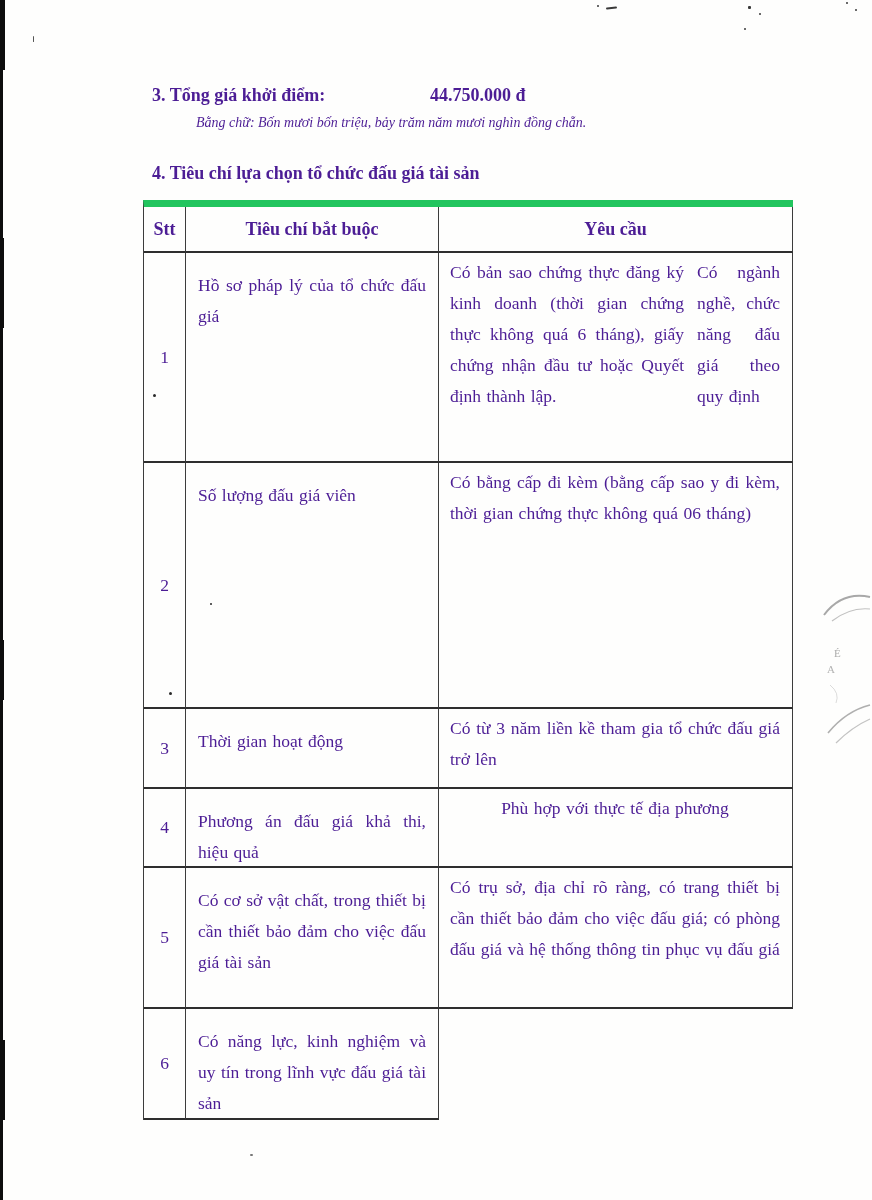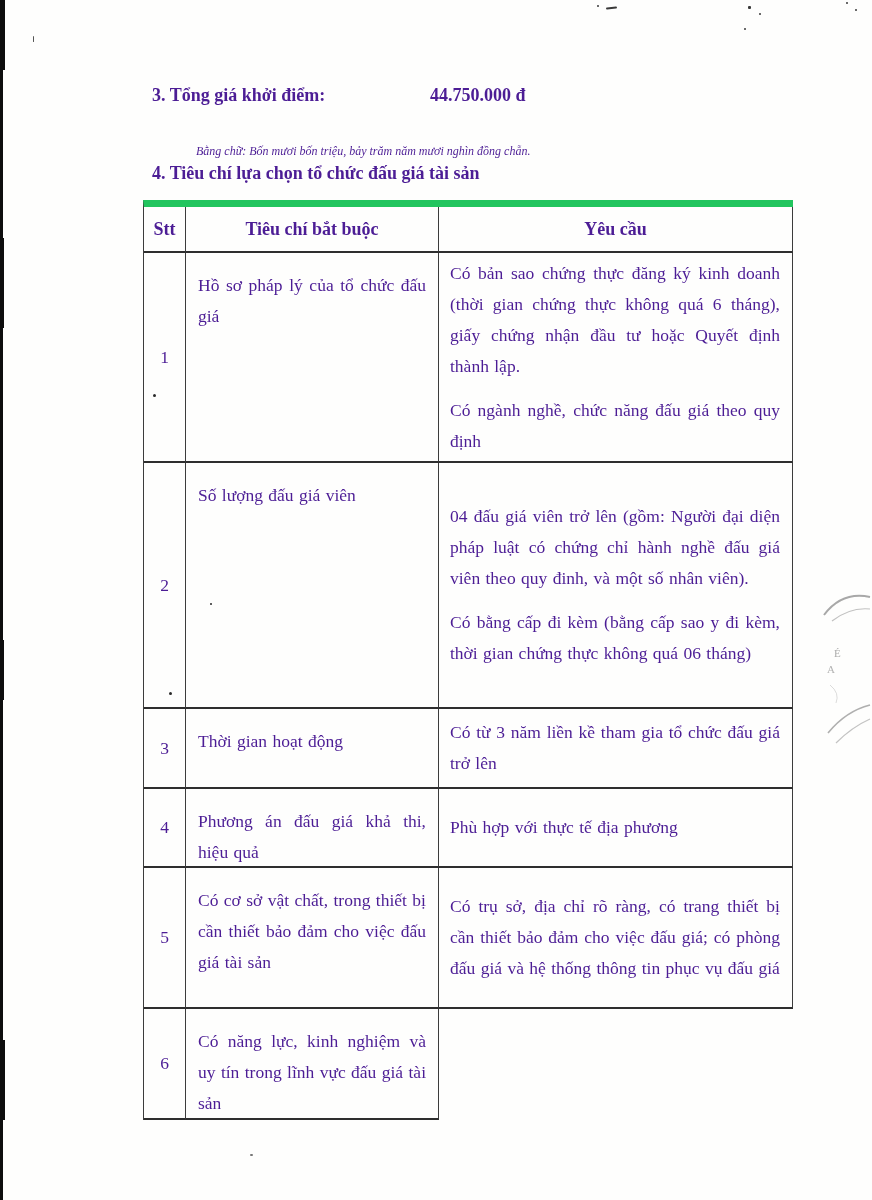--- a/index.html
+++ b/index.html
@@ -14,37 +14,37 @@
   .scan-bump { position:absolute; left:0; background:#0d0d0d; }
   .bump1 { top:0; width:5px; height:70px; }
   .bump2 { top:238px; width:4px; height:90px; }
   .bump3 { top:640px; width:4px; height:60px; }
   .bump4 { top:1040px; width:5px; height:80px; }
 
   .speck { position:absolute; background:#3a3a3a; border-radius:1px; }
 
   .h3line { position:absolute; left:152px; top:84px; font-weight:bold; font-size:18px; line-height:22px; white-space:nowrap; }
   .h3line .amount { position:absolute; left:278px; top:0; }
-  .inwords { position:absolute; left:196px; top:140px; font-style:italic; font-size:12px; line-height:22px; white-space:nowrap; }
+  .inwords { position:absolute; left:196px; top:112px; font-style:italic; font-size:14px; line-height:22px; white-space:nowrap; }
   .h4line { position:absolute; left:152px; top:162px; font-weight:bold; font-size:18px; line-height:22px; white-space:nowrap; }
 
   .tbl {
     position:absolute; left:143px; top:200px;
     display:grid;
     grid-template-columns:42px 253px 354px;
     grid-template-rows:46px 210px 246px 80px 79px 141px 111px;
     border-top:7px solid #22c55e;
     border-left:1px solid #3c3c3c;
   }
   .cell { position:relative; border-right:1px solid #3c3c3c; border-bottom:2px solid #2e2e2e; }
   .hcell { display:flex; align-items:center; justify-content:center; font-weight:bold; font-size:18px; }
   .stt  { display:flex; align-items:center; justify-content:center; font-size:17.5px; }
   .crit { display:flex; flex-direction:column; padding:17px 12px; }
   .crit p, .req p { margin:0; text-align:justify; font-size:17.5px; line-height:31px; word-spacing:1px; }
-  .req  { display:flex; flex-direction:column; justify-content:center; gap:13px; padding:4px 12px 4px 11px; }
+  .req  { display:flex; flex-direction:row; justify-content:center; gap:13px; padding:4px 12px 4px 11px; }
 
   .dot { position:absolute; width:3px; height:3px; background:#2a2a2a; border-radius:50%; }
 
   .stamp { position:absolute; right:0; top:585px; width:54px; height:162px; opacity:.75; }
   .stamp text { font-family:"Liberation Serif",serif; }
 </style>
 </head>
 <body>
 
 <div class="page">
@@ -93,21 +93,20 @@
 
     <div class="cell stt">
       <span>2</span>
       <i class="dot" style="left:25px;top:229px;"></i>
     </div>
     <div class="cell crit">
       <p>Số lượng đấu giá viên</p>
       <i class="dot" style="left:24px;top:140px;width:2px;height:2px;"></i>
     </div>
     <div class="cell req">
-      <p>04 đấu giá viên trở lên (gồm: Người đại diện pháp luật có chứng chỉ hành nghề đấu giá viên theo quy đinh, và một số nhân viên).</p>
       <p>Có bằng cấp đi kèm (bằng cấp sao y đi kèm, thời gian chứng thực không quá 06 tháng)</p>
     </div>
 
     <div class="cell stt">
       <span>3</span>
     </div>
     <div class="cell crit">
       <p>Thời gian hoạt động</p>
     </div>
     <div class="cell req">

